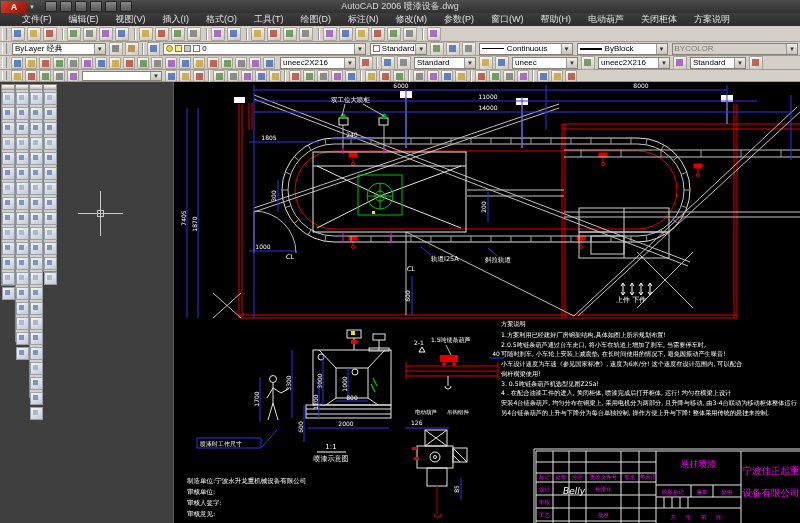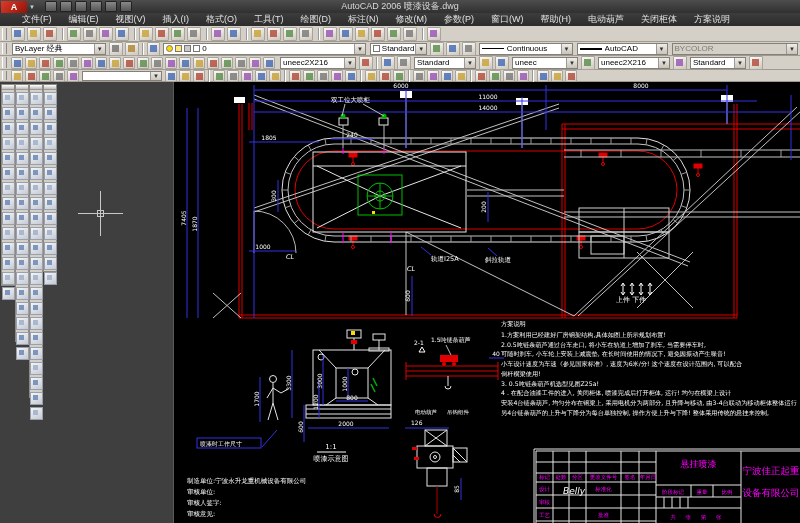--- a/index.html
+++ b/index.html
@@ -234,21 +234,21 @@
     <div class="ti">
         <i style="background:#7d7d7d"></i>
       </div>
     <div class="combo" style="width:95px">
       <span class="lineglyph"></span>
       <span class="val">Continuous</span>
       <span class="arr">▼</span>
     </div>
     <div class="combo" style="width:92px">
       <span class="lineglyph" style="height:2px"></span>
-      <span class="val">AutoCAD</span>
+      <span class="val">ByBlock</span>
       <span class="arr">▼</span>
     </div>
     <div class="combo dis" style="width:128px">
       <span class="val">BYCOLOR</span>
       <span class="arr">▼</span>
     </div>
   </div>
 
   <div class="trow row4">
     <div class="grip"></div>

